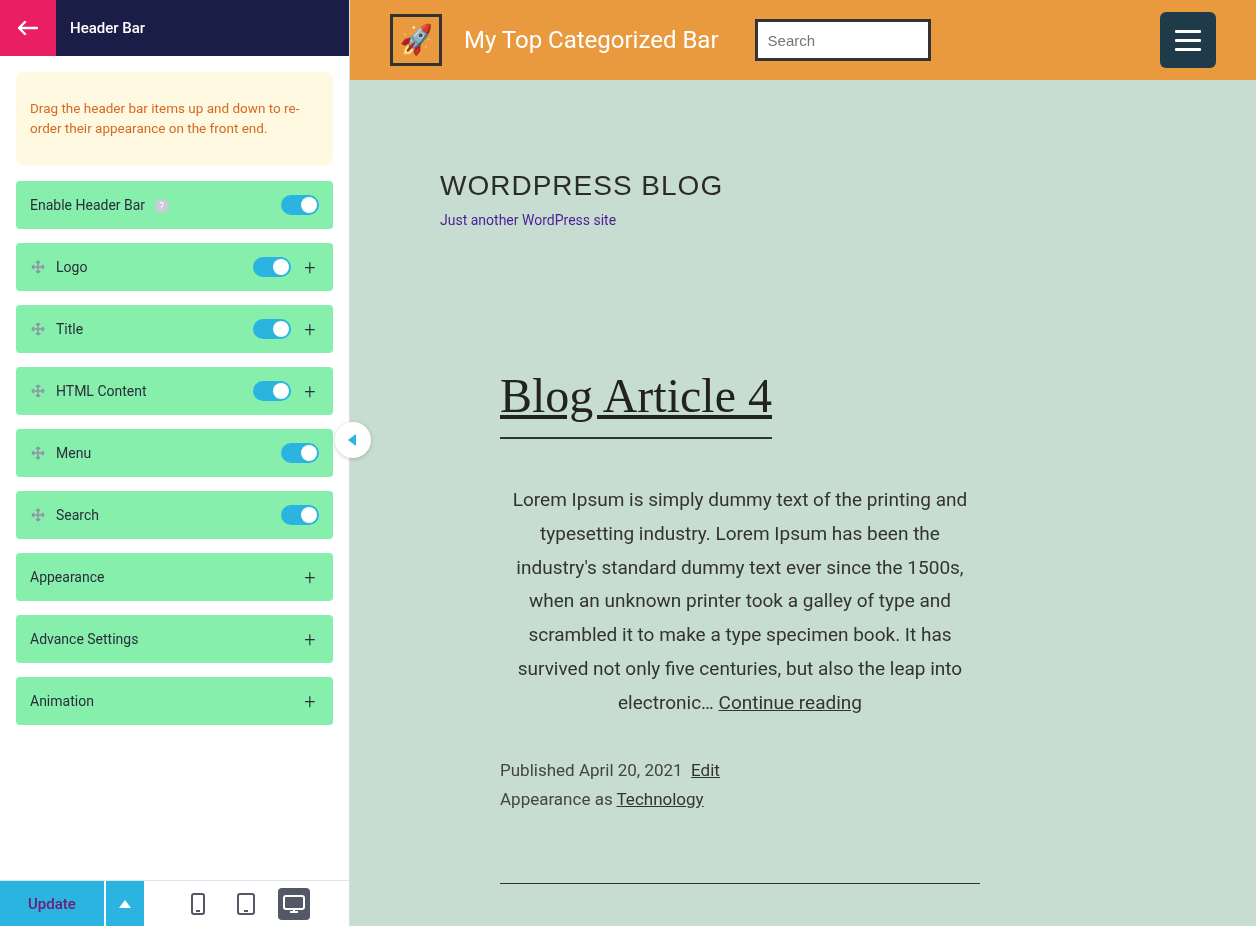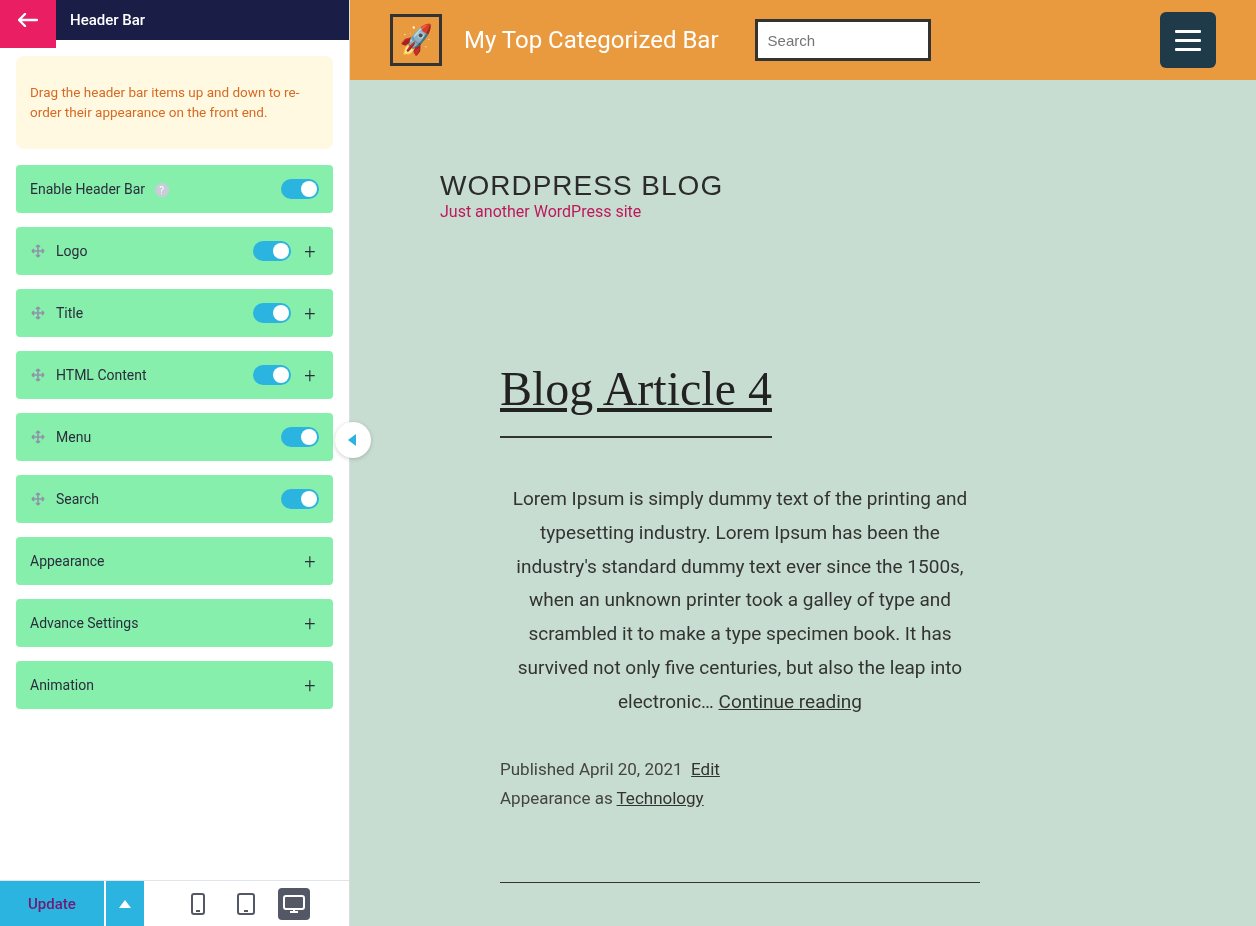--- a/index.html
+++ b/index.html
@@ -18,21 +18,21 @@
     flex-shrink: 0;
     display: flex;
     flex-direction: column;
     background: #fff;
     border-right: 1px solid #ddd;
     position: relative;
   }
   .sidebar-header {
     background: #1a1e47;
     color: #fff;
-    height: 40px;
+    height: 56px;
     display: flex;
     align-items: center;
   }
   .back-btn {
     width: 56px;
     height: 56px;
     background: #e91e63;
     display: flex;
     align-items: center;
     justify-content: center;
@@ -246,35 +246,36 @@
     padding: 90px 0 0 90px;
   }
   .site-title {
     font-family: Arial, sans-serif;
     font-size: 28px;
     font-weight: 400;
     color: #2b2b2b;
     letter-spacing: 1px;
   }
   .site-tagline {
-    font-size: 16px;
-    color: #be185d;
+    font-size: 14px;
+    color: #4c1d95;
+    margin-top: 10px;
   }
   .post {
     padding: 140px 150px 0 150px;
     max-width: 780px;
   }
   .post-title {
     font-family: Georgia, serif;
     font-size: 48px;
     font-weight: 400;
     color: #222;
     border-bottom: 2px solid #333;
     display: inline-block;
-    padding-bottom: 20px;
+    padding-bottom: 14px;
   }
   .post-body {
     margin-top: 44px;
     font-size: 19px;
     line-height: 1.78;
     color: #333;
     text-align: center;
   }
   .post-body a { color: #333; text-decoration: underline; }
   .post-meta {

